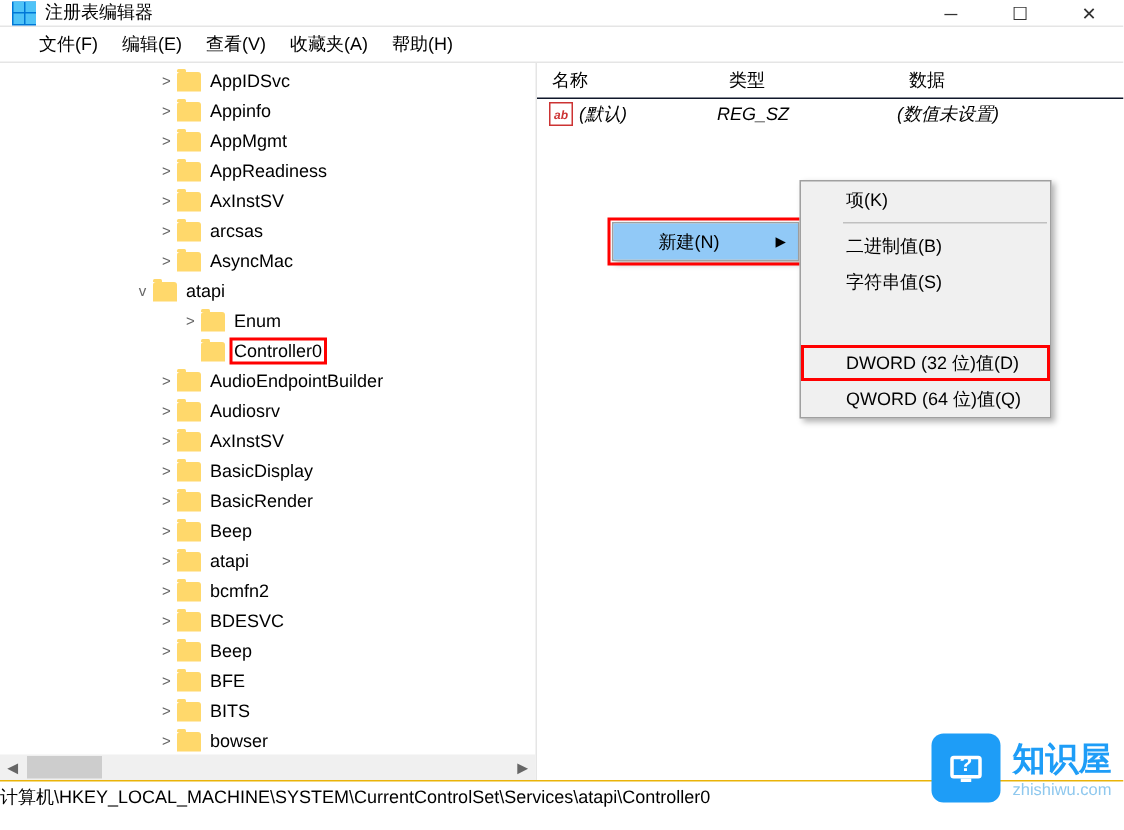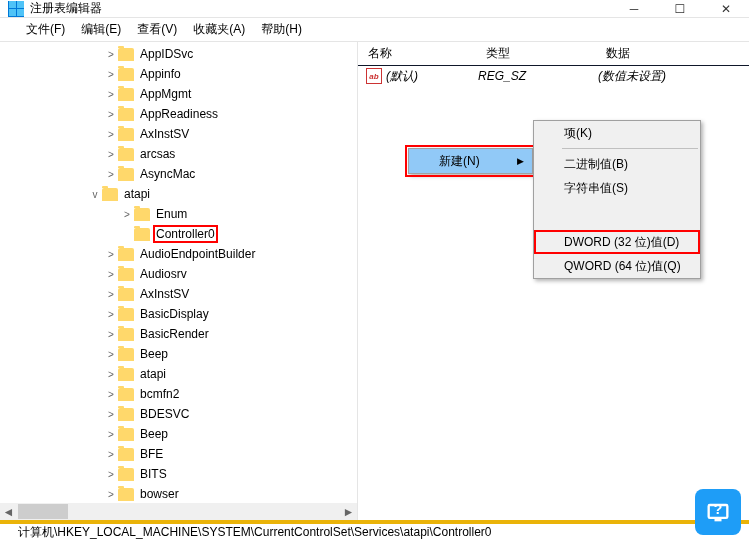--- a/index.html
+++ b/index.html
@@ -31,21 +31,21 @@
 .valicon{width:16px;height:16px;margin:0 4px 0 8px;background:#fff;border:1px solid #c33;display:flex;align-items:center;justify-content:center;font-size:8px;color:#c33;font-weight:bold;}
 .context{position:absolute;border:1px solid #a0a0a0;background:#f0f0f0;box-shadow:2px 2px 4px rgba(0,0,0,0.3);}
 .ctx1{left:50px;top:95px;width:125px;outline:2px solid red;outline-offset:1px;margin-top:11px;}
 .ctxitem{height:24px;display:flex;align-items:center;padding:0 20px 0 30px;position:relative;}
 .ctxitem.sel{background:#91c9f7;}
 .ctxitem .arr{position:absolute;right:8px;font-size:9px;}
 .ctx2{left:175px;top:78px;width:168px;}
 .ctx2 .ctxitem{padding:0 14px 0 30px;font-size:12px;}
 .ctx2 .hl{outline:2px solid red;outline-offset:-2px;margin-top:30px;}
 .sep{height:1px;background:#c0c0c0;margin:3px 2px 3px 28px;}
-.status{height:21px;border-top:4px solid #eab308;padding:2px 18px;display:flex;align-items:center;font-size:12px;}
+.status{height:21px;border-top:1px solid #eab308;padding:2px 0;display:flex;align-items:center;font-size:12px;}
 .watermark{position:absolute;right:8px;bottom:18px;display:flex;align-items:center;gap:8px;}
 .wmicon{width:46px;height:46px;background:#1e9df7;border-radius:8px;display:flex;align-items:center;justify-content:center;}
 .wmicon svg{width:28px;height:28px;}
 .wmtext{color:#1e9df7;}
 .wmtext .big{font-size:22px;font-weight:bold;}
 .wmtext .small{font-size:11px;color:#8fc8ee;}
 </style>
 </head>
 <body>
 
@@ -234,13 +234,17 @@
 </div>
 
 <div class="watermark">
   <div class="wmicon">
     <svg viewBox="0 0 24 24">
         <rect x="4" y="6" width="16" height="11" rx="1" fill="none" stroke="#fff" stroke-width="2"></rect>
         <rect x="9" y="18" width="6" height="2" fill="#fff"></rect>
         <text x="12" y="14" text-anchor="middle" fill="#fff" font-size="10" font-weight="bold">?</text>
       </svg>
   </div>
+  <div class="wmtext">
+    <div class="big">知识屋</div>
+    <div class="small">zhishiwu.com</div>
+  </div>
 </div>
 
 </body></html>

